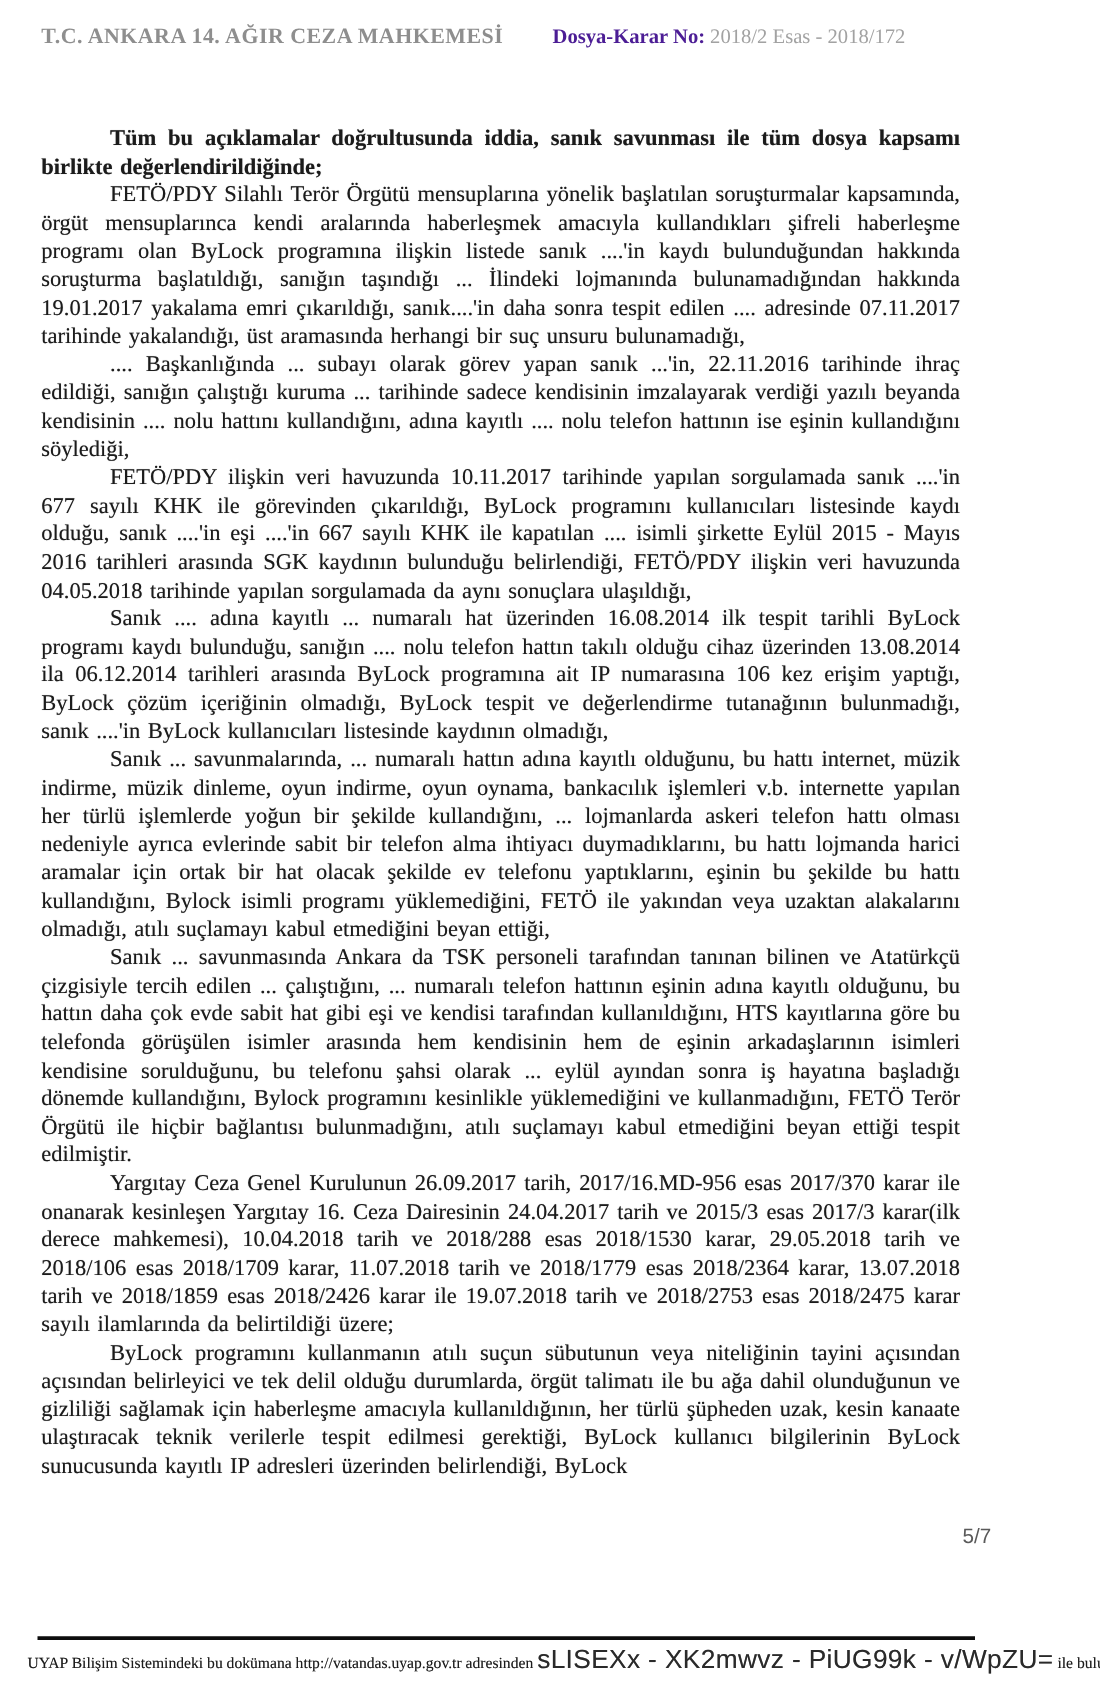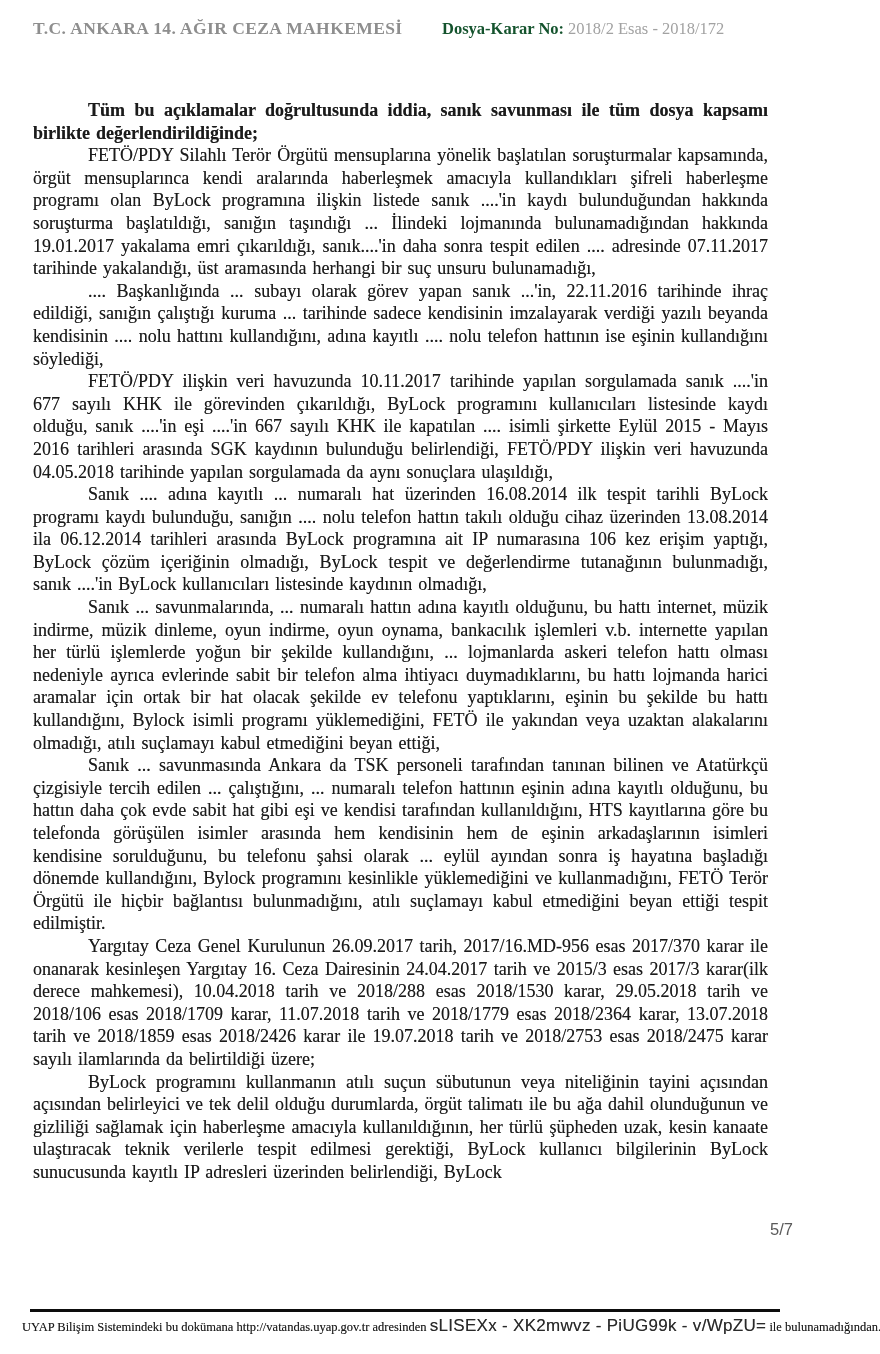--- a/index.html
+++ b/index.html
@@ -17,21 +17,21 @@
   }
   
   .header { position: absolute; top: 18px; left: 33px; right: 20px; height: 26px; }
   .court-title {
     position: absolute; left: 0; top: 0;
     font-size: 17.5px; font-weight: bold;
     color: #8e8e8e; letter-spacing: 0.4px;
     white-space: nowrap;
   }
   .dossier { position: absolute; left: 409px; top: 1px; white-space: nowrap; }
-  .dossier-label { font-size: 16.5px; font-weight: bold; color: #14532d; }
+  .dossier-label { font-size: 16.5px; font-weight: bold; color: #4c1d95; }
   .dossier-value { font-size: 16.5px; color: #a2a2a2; }
   
   .content {
     position: absolute; top: 99px; left: 33px; width: 735px;
     text-align: justify;
     font-size: 18px; line-height: 22.6px;
     word-spacing: 1.5px;
     color: #1b1b1b;
     text-shadow: 0 0 0.55px rgba(25,25,25,0.55);
   }
@@ -49,21 +49,21 @@
     width: 750px; height: 3px; background: #0d0d0d;
   }
   .footer {
     position: absolute; left: 22px; top: 1316px; width: 850px;
     white-space: nowrap;
     font-size: 12.5px; color: #1c1c1c;
     text-shadow: 0 0 0.4px rgba(25,25,25,0.5);
   }
   .footer .footer-code {
     font-family: "Liberation Sans", "DejaVu Sans", sans-serif;
-    font-size: 17px; color: #2a2a2a;
+    font-size: 21px; color: #2a2a2a;
     letter-spacing: 0.3px;
   }
 </style>
 </head>
 <body>
 
 <div class="page">
 
   <div class="header">
     <span class="court-title">T.C. ANKARA 14. AĞIR CEZA MAHKEMESİ</span>

